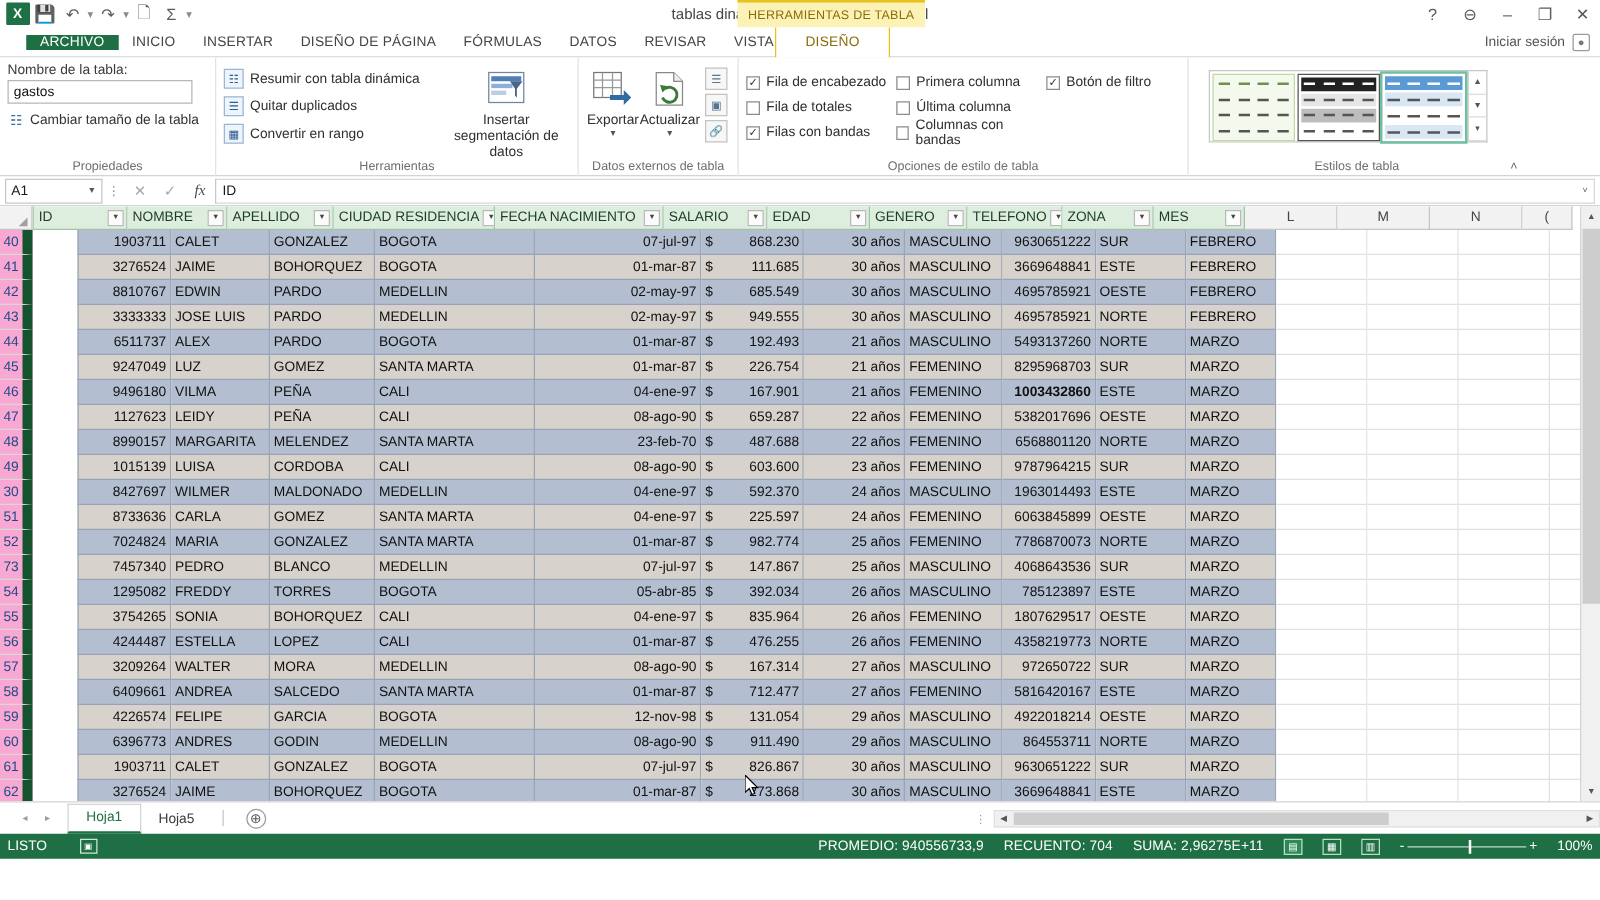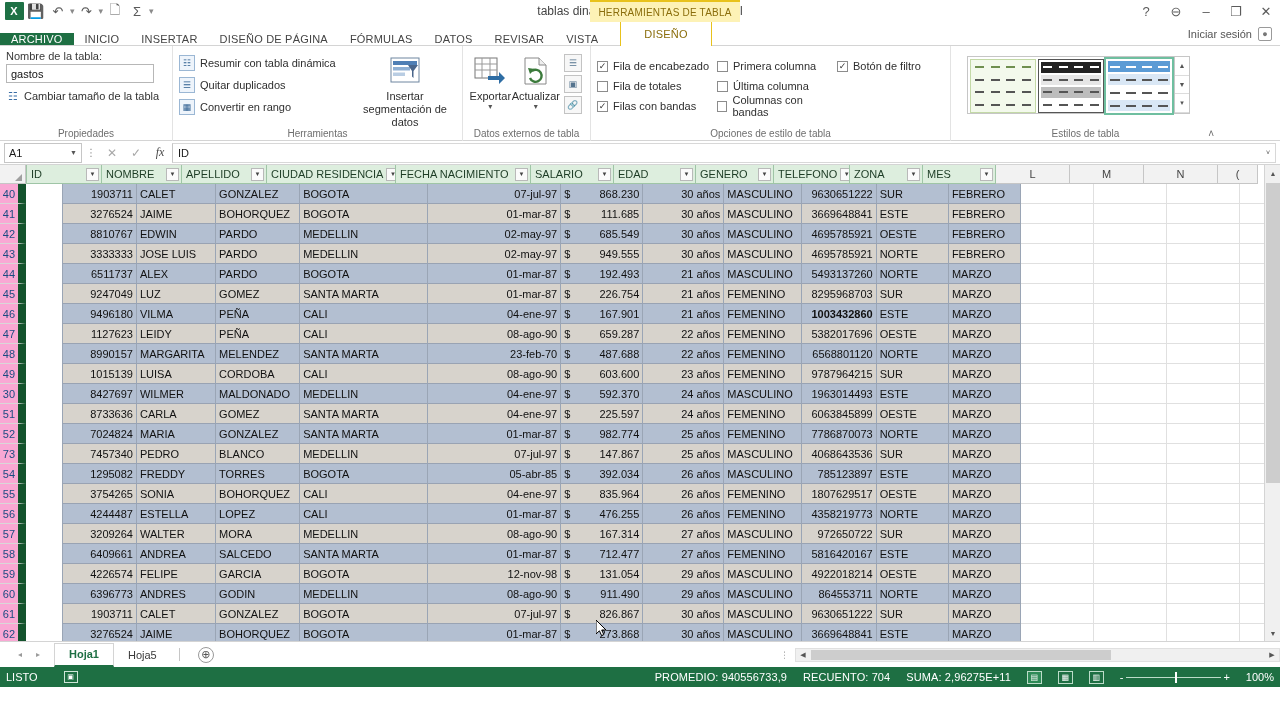--- a/index.html
+++ b/index.html
@@ -21,22 +21,22 @@
   .save-ico { color:#8a7fb0; font-size:14px; }
   .qsep { font-size:9px; color:#8a8a8a; }
   #apptitle { position:absolute; left:0; right:0; text-align:center; font-size:12px; color:#444; pointer-events:none; }
   .ctx-tab-strip { position:absolute; left:590px; top:0; width:150px; height:22px; background:#fdf2b6;
                    border-top:2px solid #e8c21c; display:flex; align-items:center; justify-content:center; }
   .ctx-tab-strip span { font-size:10px; color:#8a6d0b; letter-spacing:.2px; }
   .win-btns { position:absolute; right:4px; top:0; height:22px; display:flex; align-items:center; gap:10px; color:#5b5b5b; }
   .win-btns div { width:20px; text-align:center; font-size:13px; }
 
   
-  #tabrow { height:24px; background:#ffffff; display:flex; align-items:flex-end; position:relative;
-            border-bottom:1px solid #d4d4d4; }
+  #tabrow { height:24px; background:#ffffff; display:flex; align-items:center; position:relative;
+            border-bottom:1px solid #d4d4d4;padding-left:21px; }
   .tab { padding:0 11px; display:flex; align-items:center; font-size:11px; color:#444; letter-spacing:.2px; }
   .tab.file { background:#1e6f43; color:#fff; font-weight:normal; }
   .tab.ctx-active { background:#ffffff; color:#8a6d0b; position:absolute; left:620px; width:92px;
                     justify-content:center; border-left:1px solid #e8c21c; border-right:1px solid #e8c21c;
                     top:0; height:24px; }
   .signin { position:absolute; right:8px; top:0; height:24px; display:flex; align-items:center; gap:6px; font-size:11px; color:#555; }
   .avatar-ico { width:14px; height:14px; border:1px solid #9a9a9a; border-radius:2px; display:flex;
                 align-items:center;justify-content:center; font-size:9px; color:#777;}
 
   
@@ -133,21 +133,21 @@
   
   #vscroll { position:absolute; right:0; top:0; width:16px; height:476px; background:#f0f0f0; border-left:1px solid #d4d4d4; }
   .sbtn { width:16px; height:16px; display:flex; align-items:center; justify-content:center; font-size:7px;
           color:#555; background:#f0f0f0; }
   #vthumb { position:absolute; left:1px; top:18px; width:14px; height:300px; background:#cdcdcd; }
 
   
   #sheetbar { height:26px; background:#fff; display:flex; align-items:center; border-top:1px solid #d4d4d4; position:relative; }
   .navarrows { display:flex; gap:14px; padding:0 14px 0 18px; color:#9a9a9a; font-size:8px; }
   .stab { height:24px; padding:0 14px; display:flex; align-items:center; font-size:11px; color:#3a3a3a; }
-  .stab.active { color:#1e6f43; font-weight:bold; border-bottom:2px solid #1e6f43; background:#fff;
+  .stab.active { color:#1e6f43; font-weight:normal; border-bottom:2px solid #1e6f43; background:#fff;
                  border-top:1px solid #d4d4d4; border-left:1px solid #d4d4d4; border-right:1px solid #d4d4d4; }
   .stab-div { width:1px; height:13px; background:#c6c6c6; margin:0 8px; }
   .addsheet { width:16px; height:16px; border:1px solid #9a9a9a; border-radius:50%; display:flex;
               align-items:center; justify-content:center; font-size:11px; color:#555; margin-left:10px; }
   #hscrollwrap { position:absolute; right:0; width:500px; height:16px; display:flex; align-items:center; }
   .hsplit { color:#9a9a9a; font-size:9px; margin-right:6px; }
   #hscroll { flex:1; height:14px; background:#f0f0f0; border:1px solid #e0e0e0; display:flex; align-items:stretch; position:relative; }
   .hsbtn { width:14px; display:flex; align-items:center; justify-content:center; font-size:7px; color:#555; }
   #hthumb { position:absolute; left:15px; width:300px; top:1px; bottom:1px; background:#cdcdcd; }
 

